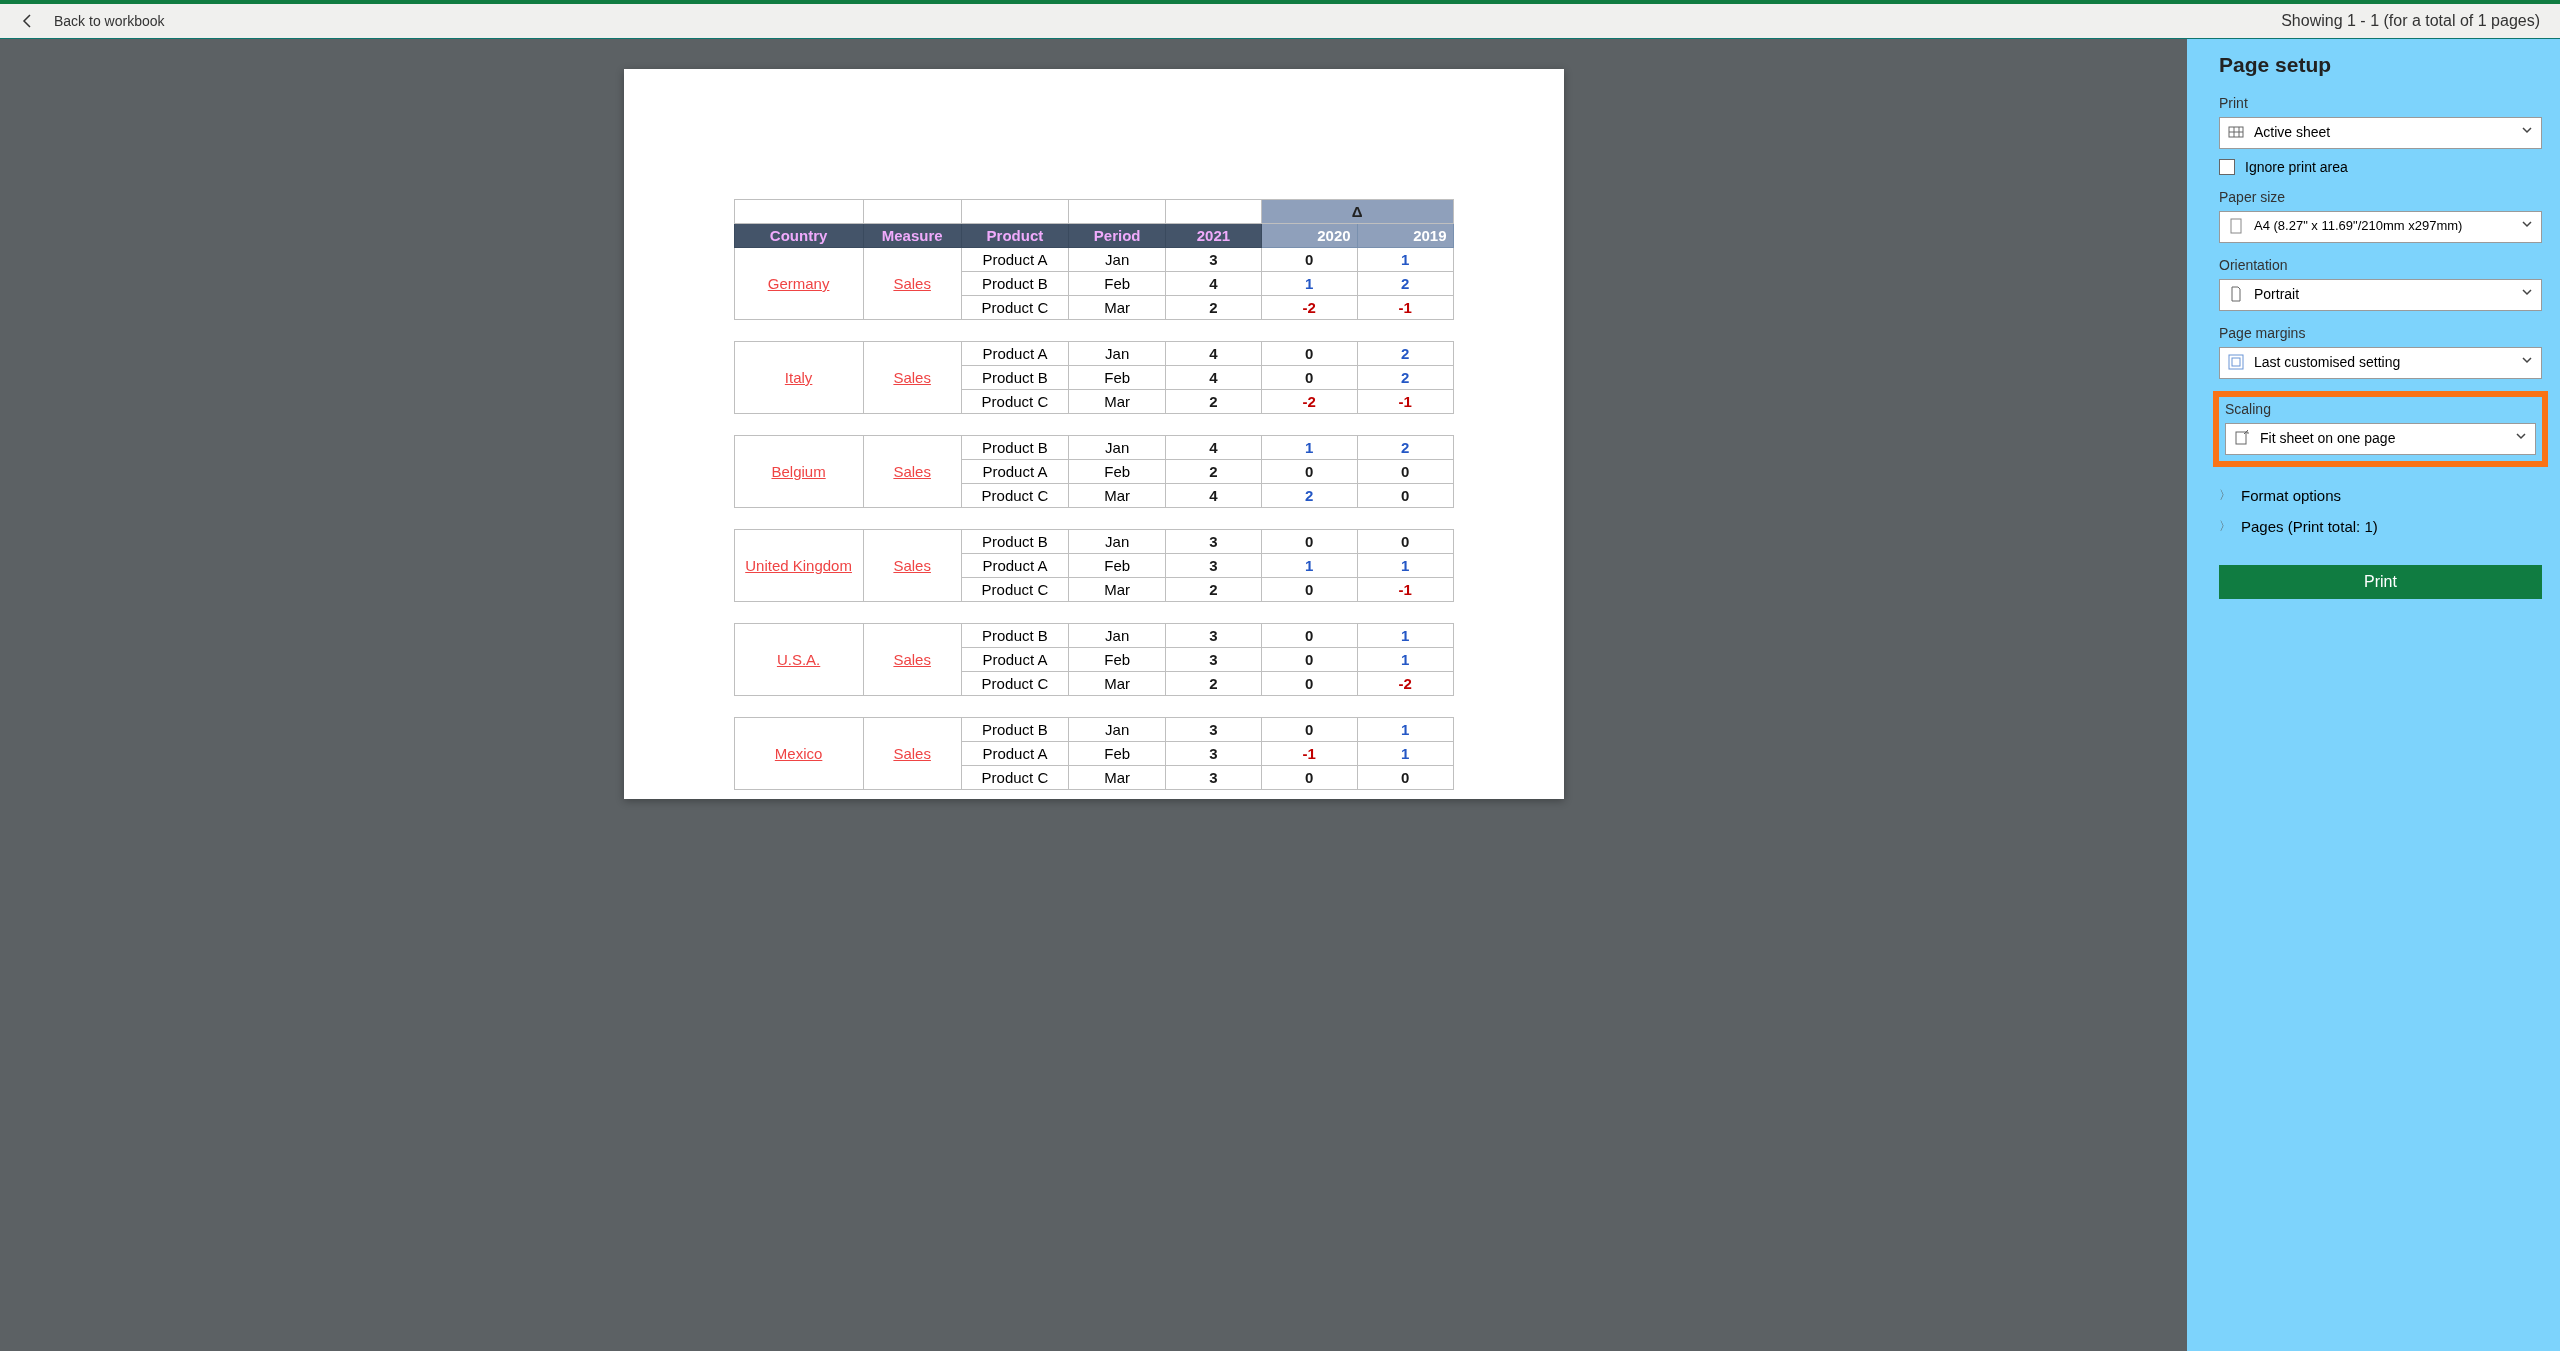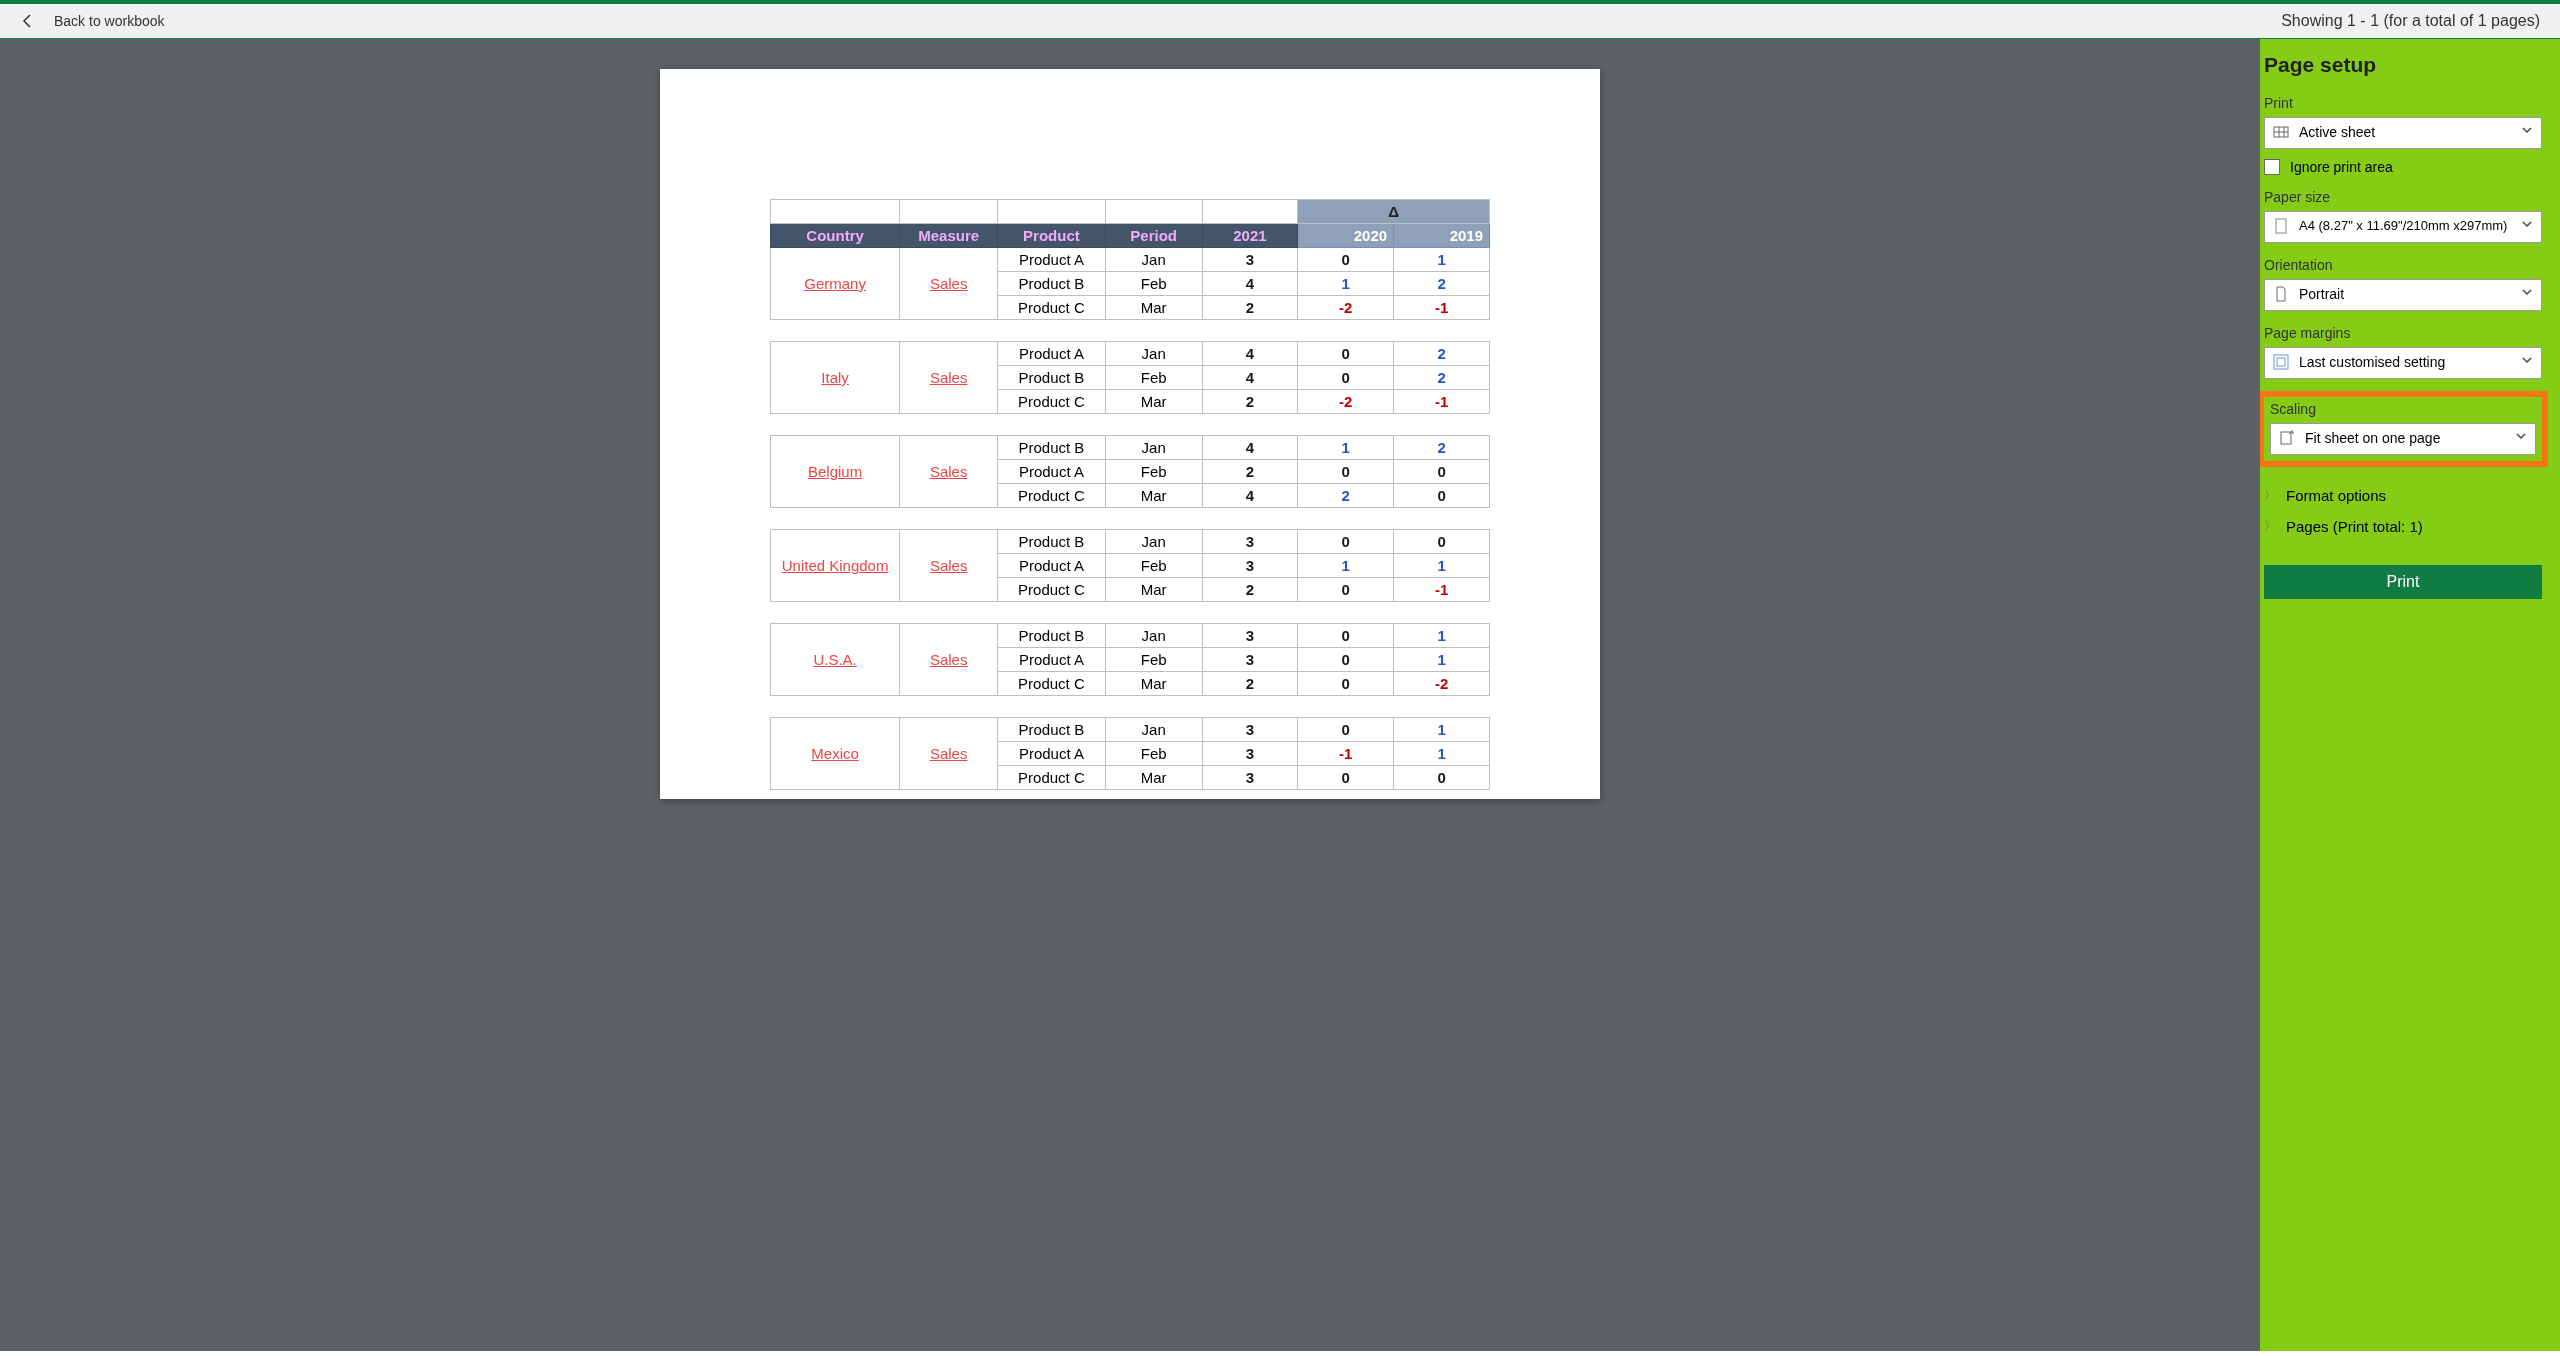--- a/index.html
+++ b/index.html
@@ -73,23 +73,23 @@
     td.country, td.measure { font-weight: 400; color: #ef4444; text-decoration: underline; }
     td.val { font-weight: bold; color: #1a1a1a; }
     td.blue { color: #2457c5; font-weight: bold; }
     td.red { color: #c00000; font-weight: bold; }
     td.black { color: #1a1a1a; font-weight: bold; }
 
     td.noborder { border: none; background: transparent; }
     td.spacer { background: #fff; border: none; height: 22px; }
 
     .side-panel {
-      width: 300px;
-      background: #84cc16;
-      padding: 14px 18px 20px 4px;
+      width: 373px;
+      background: #7dd3fc;
+      padding: 14px 18px 20px 32px;
       overflow-y: auto;
     }
     .side-panel h2 { font-size: 21px; font-weight: 600; margin-bottom: 18px; color: #222; }
     .field-label { font-size: 14px; color: #333; margin: 14px 0 6px 0; }
     .select-box {
       display: flex; 
       border: 1px solid #9a9a9a; background: #fff;
       padding: 6px 8px; position: relative; cursor: pointer;
       font-size: 14px; height: 32px;
     }

